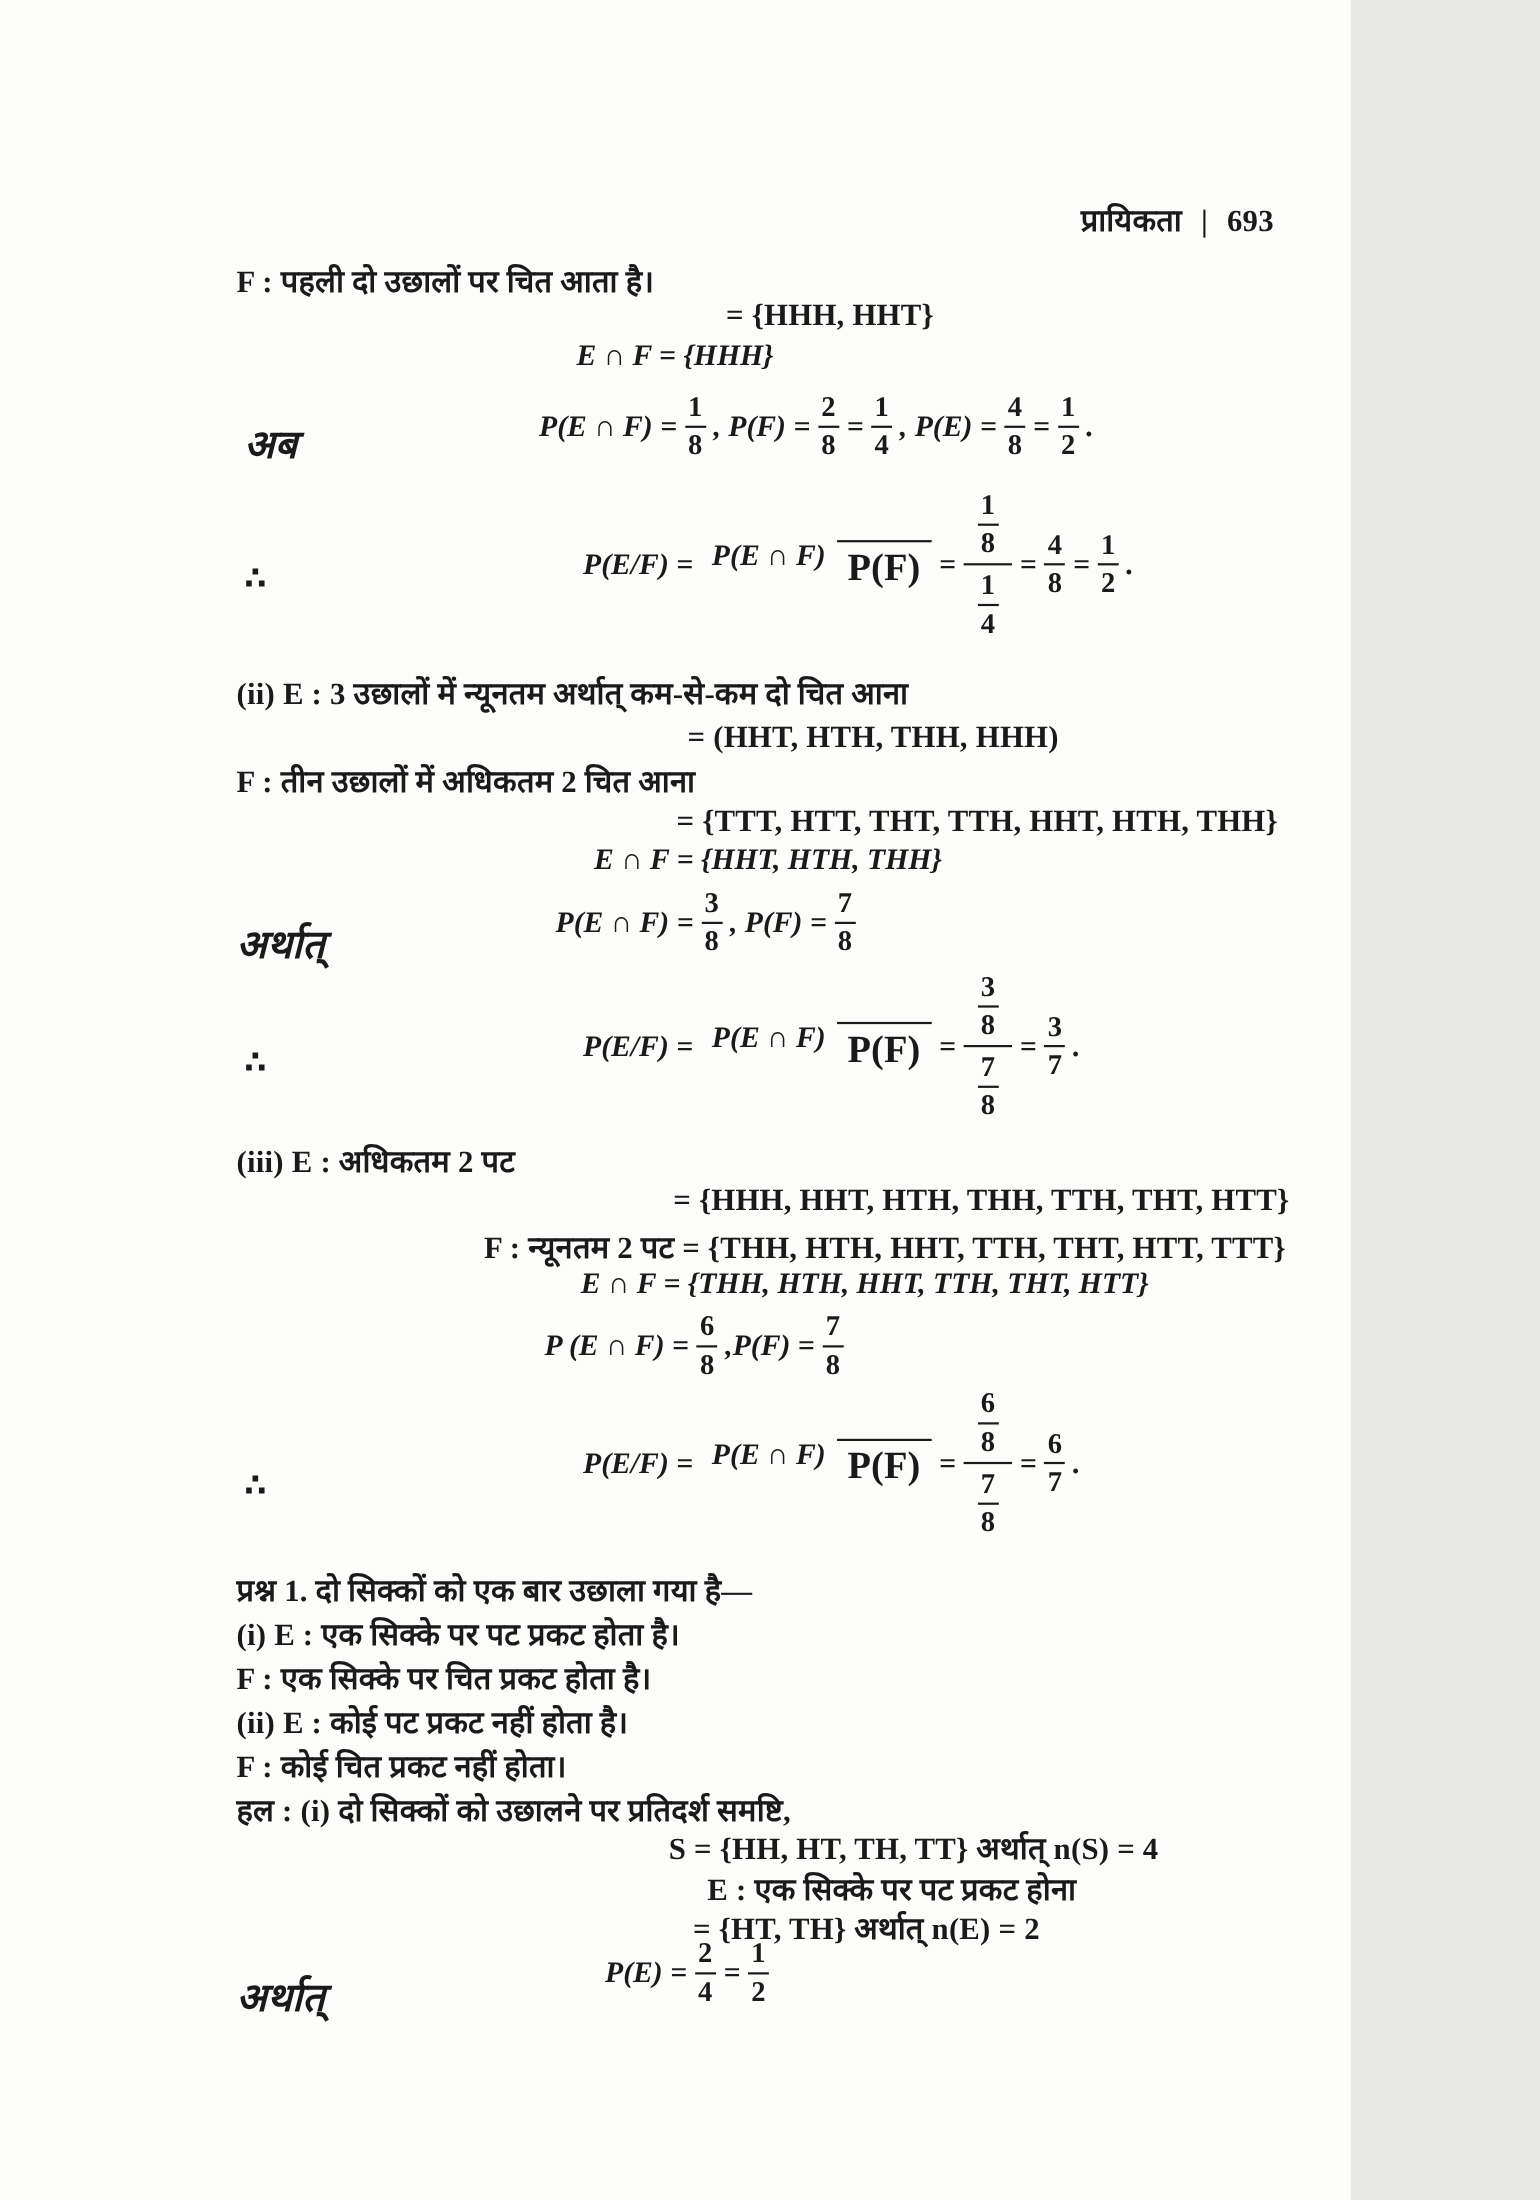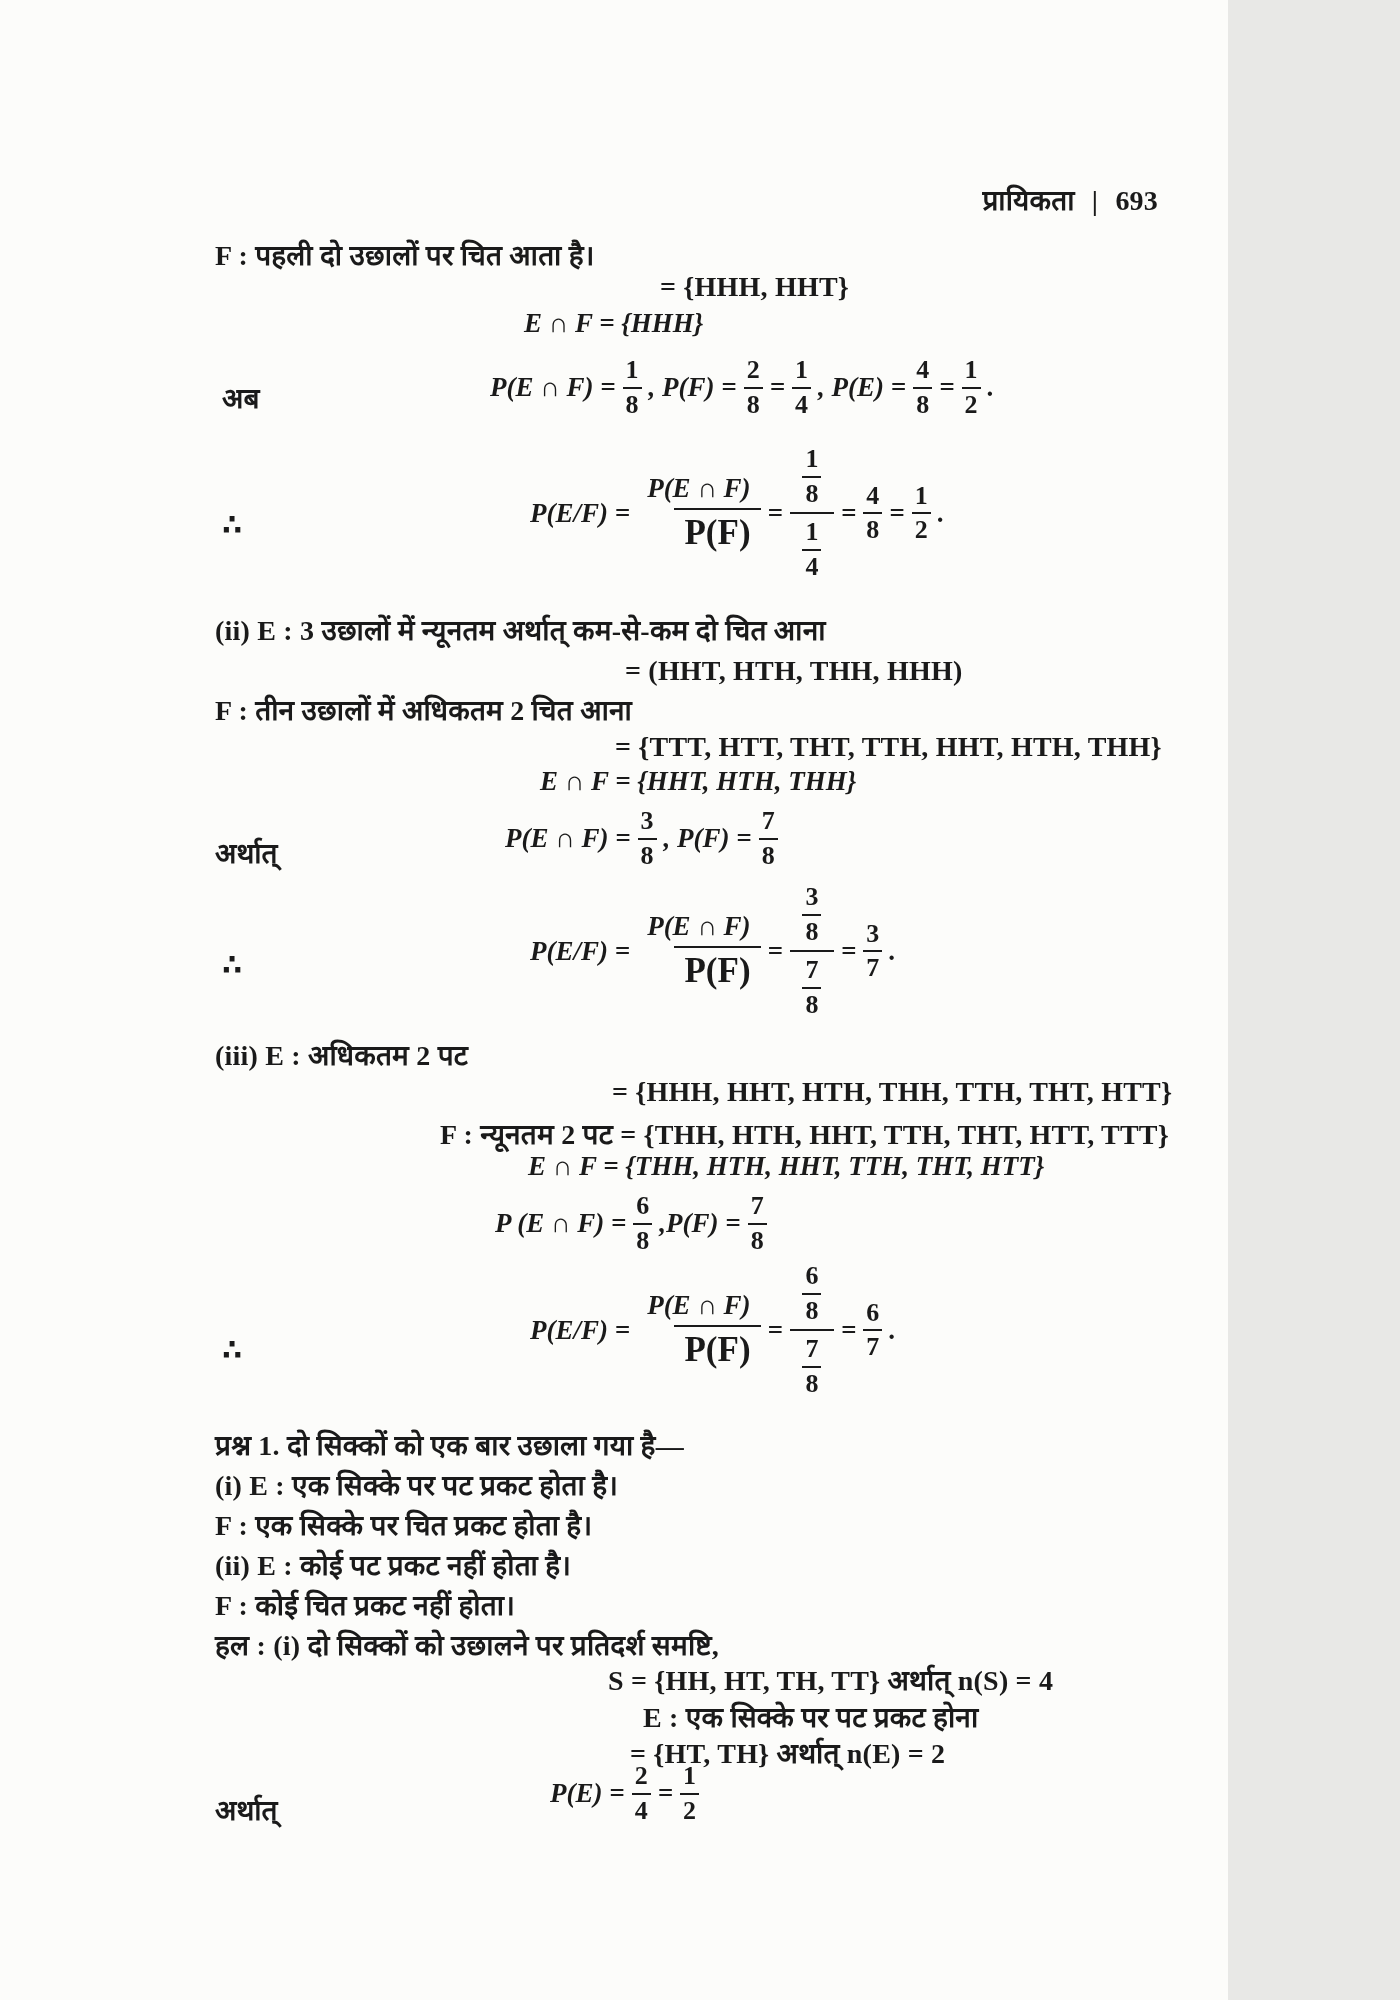--- a/index.html
+++ b/index.html
@@ -17,28 +17,28 @@
   .m  { font-weight:700; font-style:italic; font-size:27px; font-family:"Liberation Serif","DejaVu Sans",serif; }
   .sym { font-weight:700; font-style:normal; font-size:29px; font-family:"DejaVu Sans","Liberation Serif",sans-serif; }
   
   .eqrow { display:flex; align-items:center; gap:7px; }
   .eqrow .t { font-weight:700; font-style:italic; font-size:27px; }
   
   .frac { display:inline-flex; flex-direction:column; align-items:center; line-height:1.02; font-style:normal; font-weight:700; font-size:26px; }
   .frac .n { padding:0 3px 3px; }
   .frac .d { border-top:2.2px solid #1a1a1a; padding:3px 3px 0; }
   
-  .bigfrac { display:inline-flex; flex-direction:column; align-items:flex-end; line-height:1.05; }
+  .bigfrac { display:inline-flex; flex-direction:row; align-items:flex-start; line-height:1.05; }
   .bigfrac .bn { font-weight:700; font-style:italic; font-size:27px; padding:0 10px 5px; }
   .bigfrac .bd { font-weight:700; font-size:35px; border-top:2.4px solid #1a1a1a; padding:5px 10px 0; }
   
   .vstack { display:inline-flex; flex-direction:column; align-items:center; }
   .vstack .mid { width:44px; border-top:2.4px solid #1a1a1a; margin:5px 0; }
   .answer { font-weight:700; font-size:28px; }
-  .label { font-weight:700; font-size:28px; }
+  .label { font-weight:700; font-size:36px;font-style:italic; }
 </style>
 </head>
 <body>
 
 <div class="page">
 
   <div class="abs hi" style="top:180px; right:70px;">
     <span>प्रायिकता</span>
     <span style="padding:0 10px;">|</span>
     <span>693</span>

